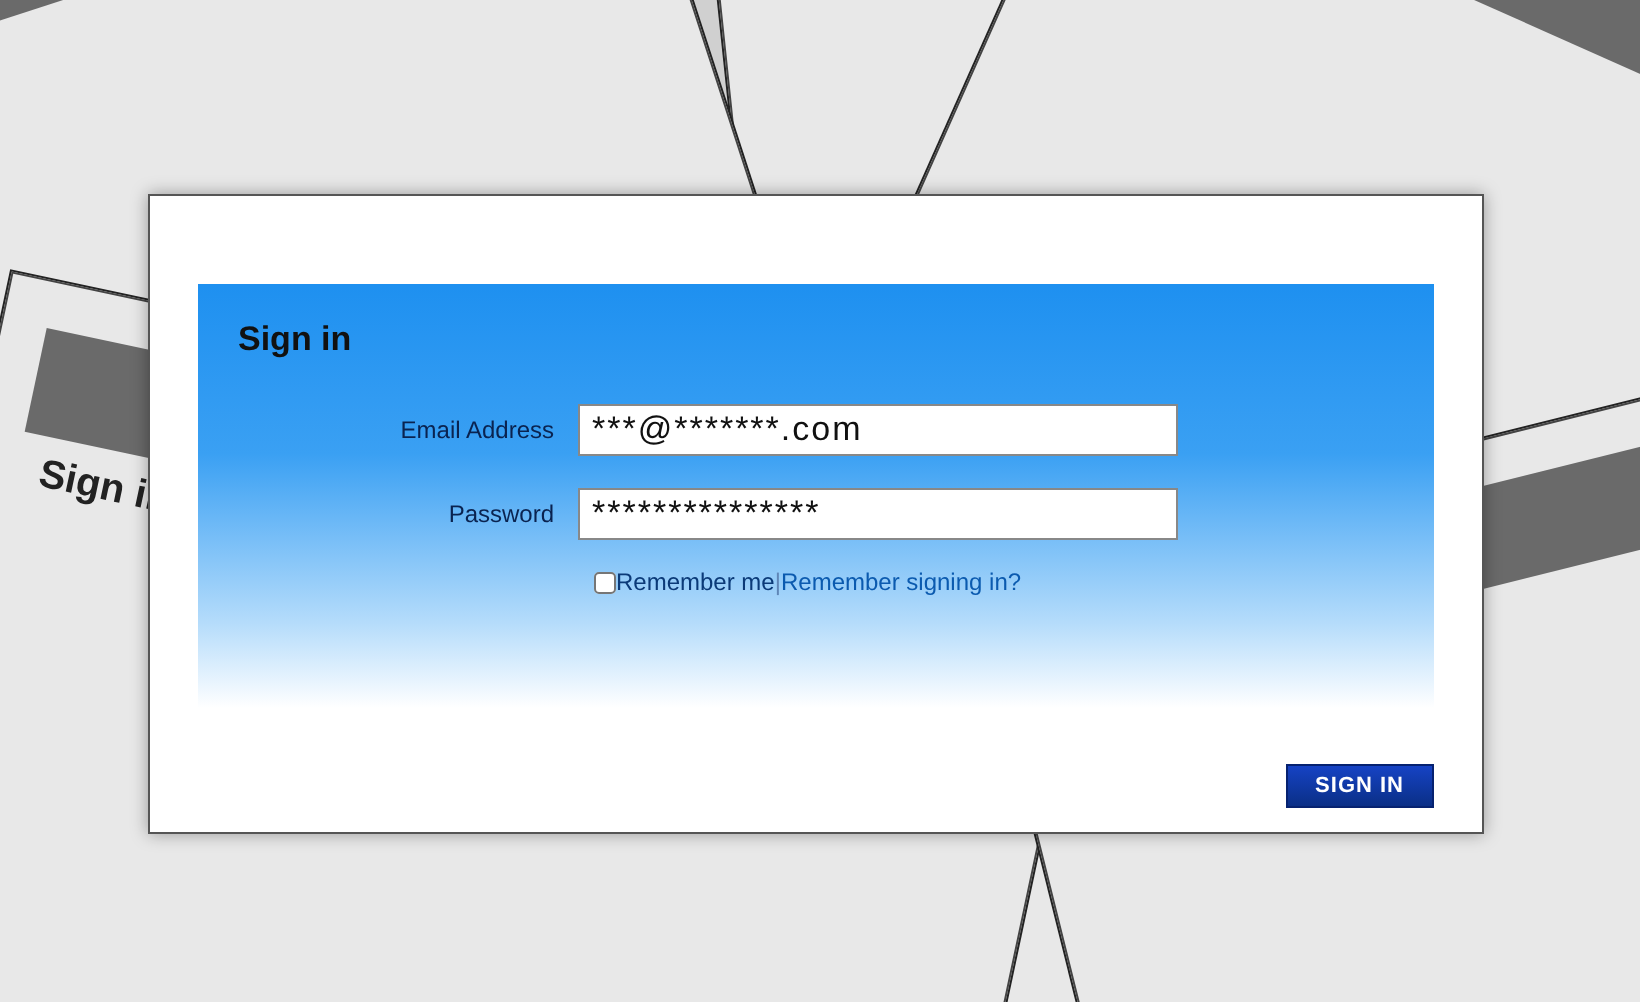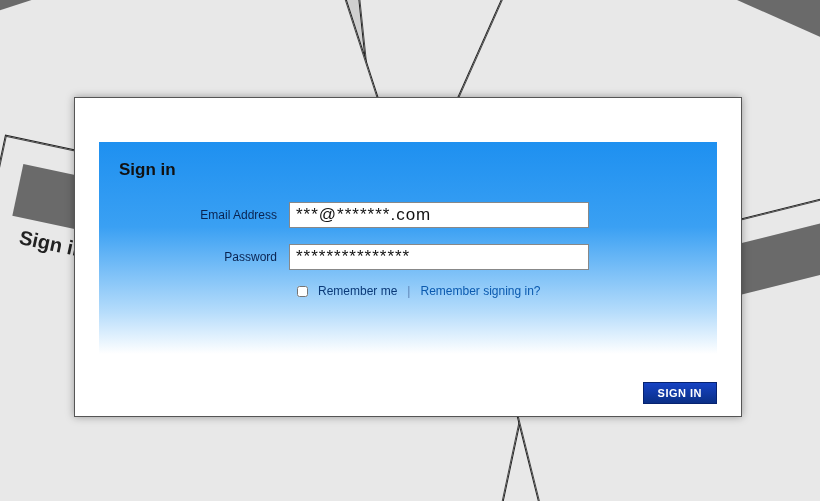--- a/index.html
+++ b/index.html
@@ -17,21 +17,21 @@
 .g7{left:360px;top:-200px;width:560px;height:380px;transform:rotate(-6deg)}
 
 .dialog{position:absolute;left:74px;top:97px;width:666px;height:318px;background:#fff;border:1px solid #555;box-shadow:0 0 8px rgba(0,0,0,.35)}
 .panel{position:absolute;left:24px;top:44px;right:24px;height:212px;background:linear-gradient(to bottom,#1e90f0 0%,#3aa0f3 40%,#b5dcfb 80%,#fff 100%)}
 .title{position:absolute;left:20px;top:18px;font-weight:bold;font-size:17px;color:#111}
 .row{position:absolute;left:0;right:0;display:flex;align-items:center}
 .row1{top:60px}
 .row2{top:102px}
 .flabel{width:190px;text-align:right;font-size:12px;color:#0a2350;padding-right:12px;box-sizing:border-box}
 .finput{width:300px;height:26px;border:1px solid #888;background:#fff;font-size:17px;font-family:Arial,sans-serif;letter-spacing:1px;color:#111;padding:0 6px;box-sizing:border-box;line-height:26px}
-.metarow{position:absolute;left:198px;top:142px;font-size:12px;color:#0b3a78;display:flex;align-items:center;gap:10px}
+.metarow{position:absolute;left:198px;top:142px;font-size:12px;color:#0b3a78;display:flex;align-items:center;gap:0}
 .metarow input[type=checkbox]{width:11px;height:11px;margin:0}
 .metarow .sep{color:#5f86b7}
 .metarow a{color:#0b5aaf;text-decoration:none}
 .signin-btn{position:absolute;right:24px;bottom:12px;background:#0a2fa0;background:linear-gradient(to bottom,#1643c4,#0a2f86);color:#fff;font-weight:bold;font-size:11px;border:1px solid #062270;padding:4px 14px;letter-spacing:.5px;cursor:pointer}
 </style>
 </head>
 <body>
 
 <div class="bg">
   <div class="ghost g7"></div>

